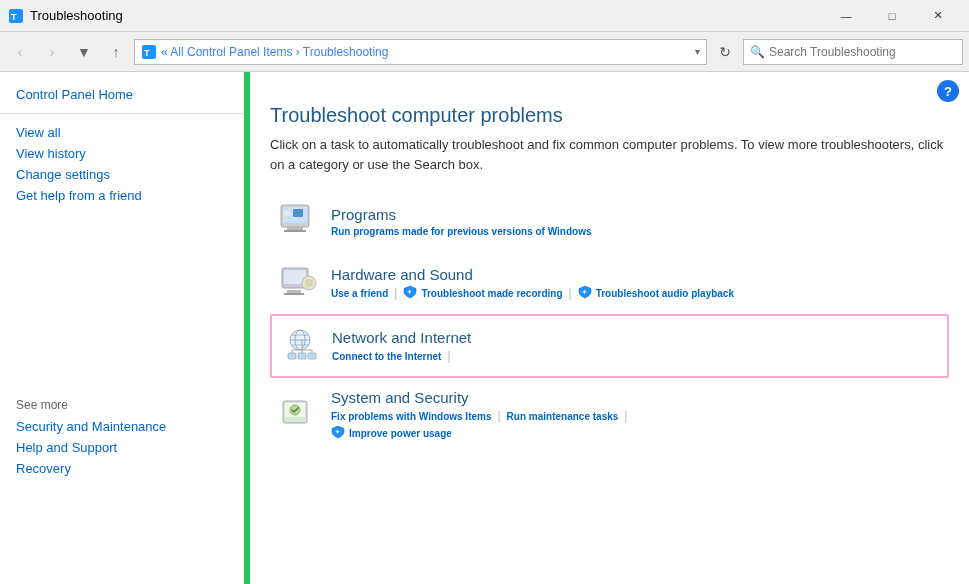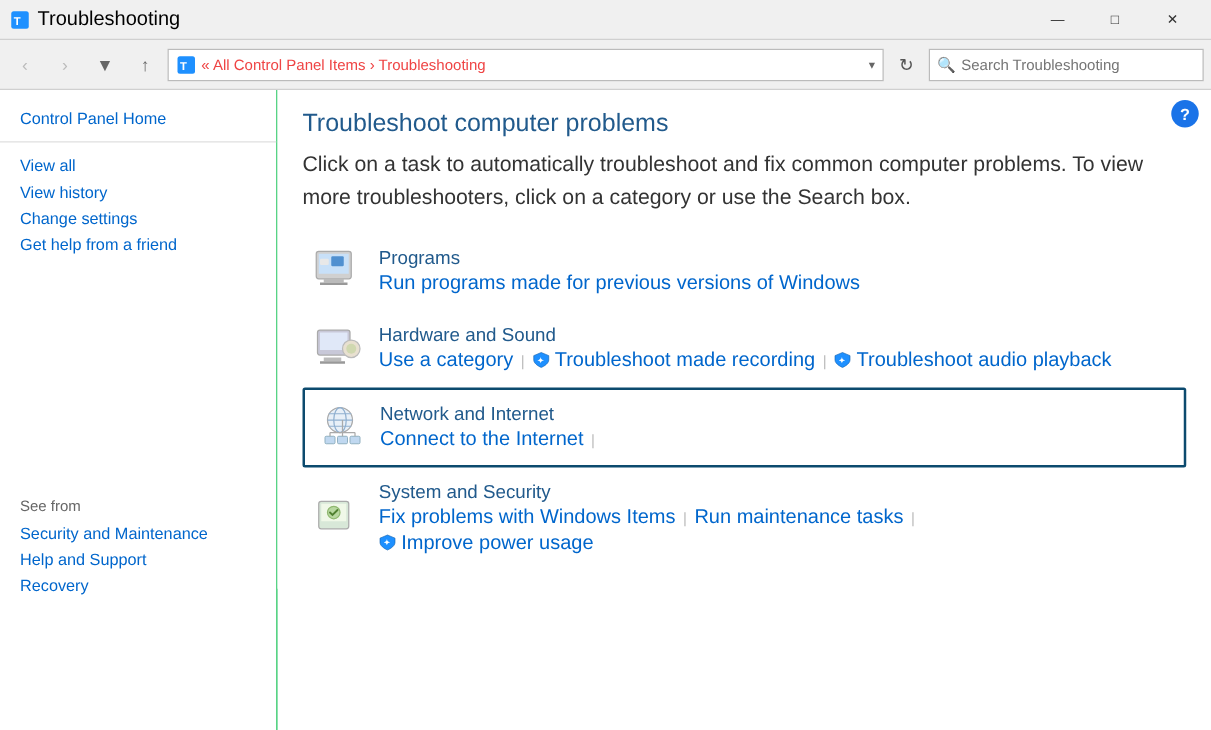--- a/index.html
+++ b/index.html
@@ -18,21 +18,21 @@
     .title-bar-left {
       display: flex;
       align-items: center;
       gap: 6px;
     }
     .title-bar-icon {
       width: 16px;
       height: 16px;
     }
     .title-bar-title {
-      font-size: 16px;
+      font-size: 13px;
       color: #000;
       text-align: right;
     }
     .title-bar-controls {
       display: flex;
       gap: 0;
     }
     .title-btn {
       width: 46px;
       height: 32px;
@@ -80,21 +80,21 @@
       padding: 0 6px;
       gap: 4px;
     }
     .address-icon {
       width: 16px;
       height: 16px;
       flex-shrink: 0;
     }
     .address-text {
       font-size: 12px;
-      color: #ef4444;
+      color: #3b82f6;
       flex: 1;
     }
     .address-dropdown {
       color: #666;
       font-size: 10px;
       cursor: pointer;
     }
     .refresh-btn {
       width: 28px;
       height: 28px;
@@ -133,23 +133,23 @@
 
     
     .main-layout {
       display: flex;
       height: calc(584px - 32px - 40px);
       background: #fff;
     }
 
     
     .sidebar {
-      width: 222px;
+      width: 250px;
       background: #fff;
-      border-right: 1px solid #22c55e;
+      border-right: 6px solid #22c55e;
       padding: 12px 0;
       flex-shrink: 0;
     }
     .sidebar-link {
       display: block;
       color: #0066cc;
       text-decoration: none;
       padding: 3px 16px;
       font-size: 13px;
       cursor: pointer;
@@ -170,23 +170,24 @@
       flex: 1;
       padding: 16px 20px;
       overflow-y: auto;
       background: #fff;
     }
     .page-title {
       font-size: 20px;
       color: #215a8c;
       font-weight: normal;
       margin-bottom: 8px;
+      margin-top: 16px;
     }
     .page-desc {
-      font-size: 17px;
+      font-size: 13px;
       color: #333;
       margin-bottom: 16px;
       line-height: 1.5;
     }
 
     
     .category-item {
       display: flex;
       align-items: center;
       padding: 10px 8px;
@@ -214,23 +215,24 @@
     }
     .category-links {
       display: flex;
       flex-wrap: wrap;
       gap: 2px;
       margin-top: 3px;
       align-items: center;
     }
     .cat-link {
       color: #0066cc;
-      font-size: 16px;
+      font-size: 10px;
       text-decoration: none;
       cursor: pointer;
+      font-weight: bold;
     }
     .separator {
       color: #bbb;
       margin: 0 4px;
       font-size: 12px;
     }
     .shield-icon {
       display: inline-block;
       width: 14px;
       height: 14px;
@@ -306,21 +308,21 @@
 
   <div class="sidebar">
     <a class="sidebar-link">Control Panel Home</a>
     <div class="sidebar-divider"></div>
     <a class="sidebar-link">View all</a>
     <a class="sidebar-link">View history</a>
     <a class="sidebar-link">Change settings</a>
     <a class="sidebar-link">Get help from a friend</a>
     <div style="flex:1"></div>
     <div style="margin-top: 180px;">
-      <div class="sidebar-section-label">See from</div>
+      <div class="sidebar-section-label">See more</div>
       <a class="sidebar-link">Security and Maintenance</a>
       <a class="sidebar-link">Help and Support</a>
       <a class="sidebar-link">Recovery</a>
     </div>
   </div>
 
   <div class="content-wrapper" style="flex:1; position:relative;">
     <div class="content">
 
       <h1 class="page-title">Troubleshoot computer problems</h1>
@@ -352,39 +354,39 @@
             <rect x="5" y="7" width="22" height="14" fill="#e0e8f8"></rect>
             <circle cx="30" cy="20" r="7" fill="#e8e0d0" stroke="#bbb" stroke-width="1"></circle>
             <circle cx="30" cy="20" r="4" fill="#d0d8b0"></circle>
             <rect x="8" y="27" width="14" height="3" fill="#bbb"></rect>
             <rect x="5" y="30" width="20" height="2" fill="#999"></rect>
           </svg>
         </div>
         <div class="category-content">
           <a class="category-title">Hardware and Sound</a>
           <div class="category-links">
-            <a class="cat-link">Use a category</a>
+            <a class="cat-link">Use a friend</a>
             <span class="separator">|</span>
 
             <svg class="shield-icon" viewBox="0 0 14 14">
               <path d="M7 1 L13 3.5 L13 7 C13 10.5 7 13 7 13 C7 13 1 10.5 1 7 L1 3.5 Z" fill="#1e90ff" stroke="#1060b0" stroke-width="0.5"></path>
               <text x="4" y="9" font-size="6" fill="white" font-weight="bold">✦</text>
             </svg>
             <a class="cat-link">Troubleshoot made recording</a>
             <span class="separator">|</span>
             <svg class="shield-icon" viewBox="0 0 14 14">
               <path d="M7 1 L13 3.5 L13 7 C13 10.5 7 13 7 13 C7 13 1 10.5 1 7 L1 3.5 Z" fill="#1e90ff" stroke="#1060b0" stroke-width="0.5"></path>
               <text x="4" y="9" font-size="6" fill="white" font-weight="bold">✦</text>
             </svg>
             <a class="cat-link">Troubleshoot audio playback</a>
           </div>
         </div>
       </div>
 
-      <div class="category-item highlighted" style="border: 2px solid #0c4a6e; border-radius: 2px;">
+      <div class="category-item highlighted" style="border: 2px solid #f9a8d4; border-radius: 2px;">
         <div class="category-icon">
           <svg width="40" height="40" viewBox="0 0 40 40">
             <circle cx="20" cy="14" r="10" fill="#e8f0f8" stroke="#aaa" stroke-width="1"></circle>
             <ellipse cx="20" cy="14" rx="5" ry="10" fill="none" stroke="#90b0d0" stroke-width="1"></ellipse>
             <line x1="10" y1="14" x2="30" y2="14" stroke="#90b0d0" stroke-width="1"></line>
             <line x1="11" y1="9" x2="29" y2="9" stroke="#90b0d0" stroke-width="0.8"></line>
             <line x1="11" y1="19" x2="29" y2="19" stroke="#90b0d0" stroke-width="0.8"></line>
             <rect x="8" y="27" width="8" height="6" rx="1" fill="#c0d8f0" stroke="#90b0c0" stroke-width="0.8"></rect>
             <rect x="18" y="27" width="8" height="6" rx="1" fill="#c0d8f0" stroke="#90b0c0" stroke-width="0.8"></rect>
             <rect x="28" y="27" width="8" height="6" rx="1" fill="#c0d8f0" stroke="#90b0c0" stroke-width="0.8"></rect>

